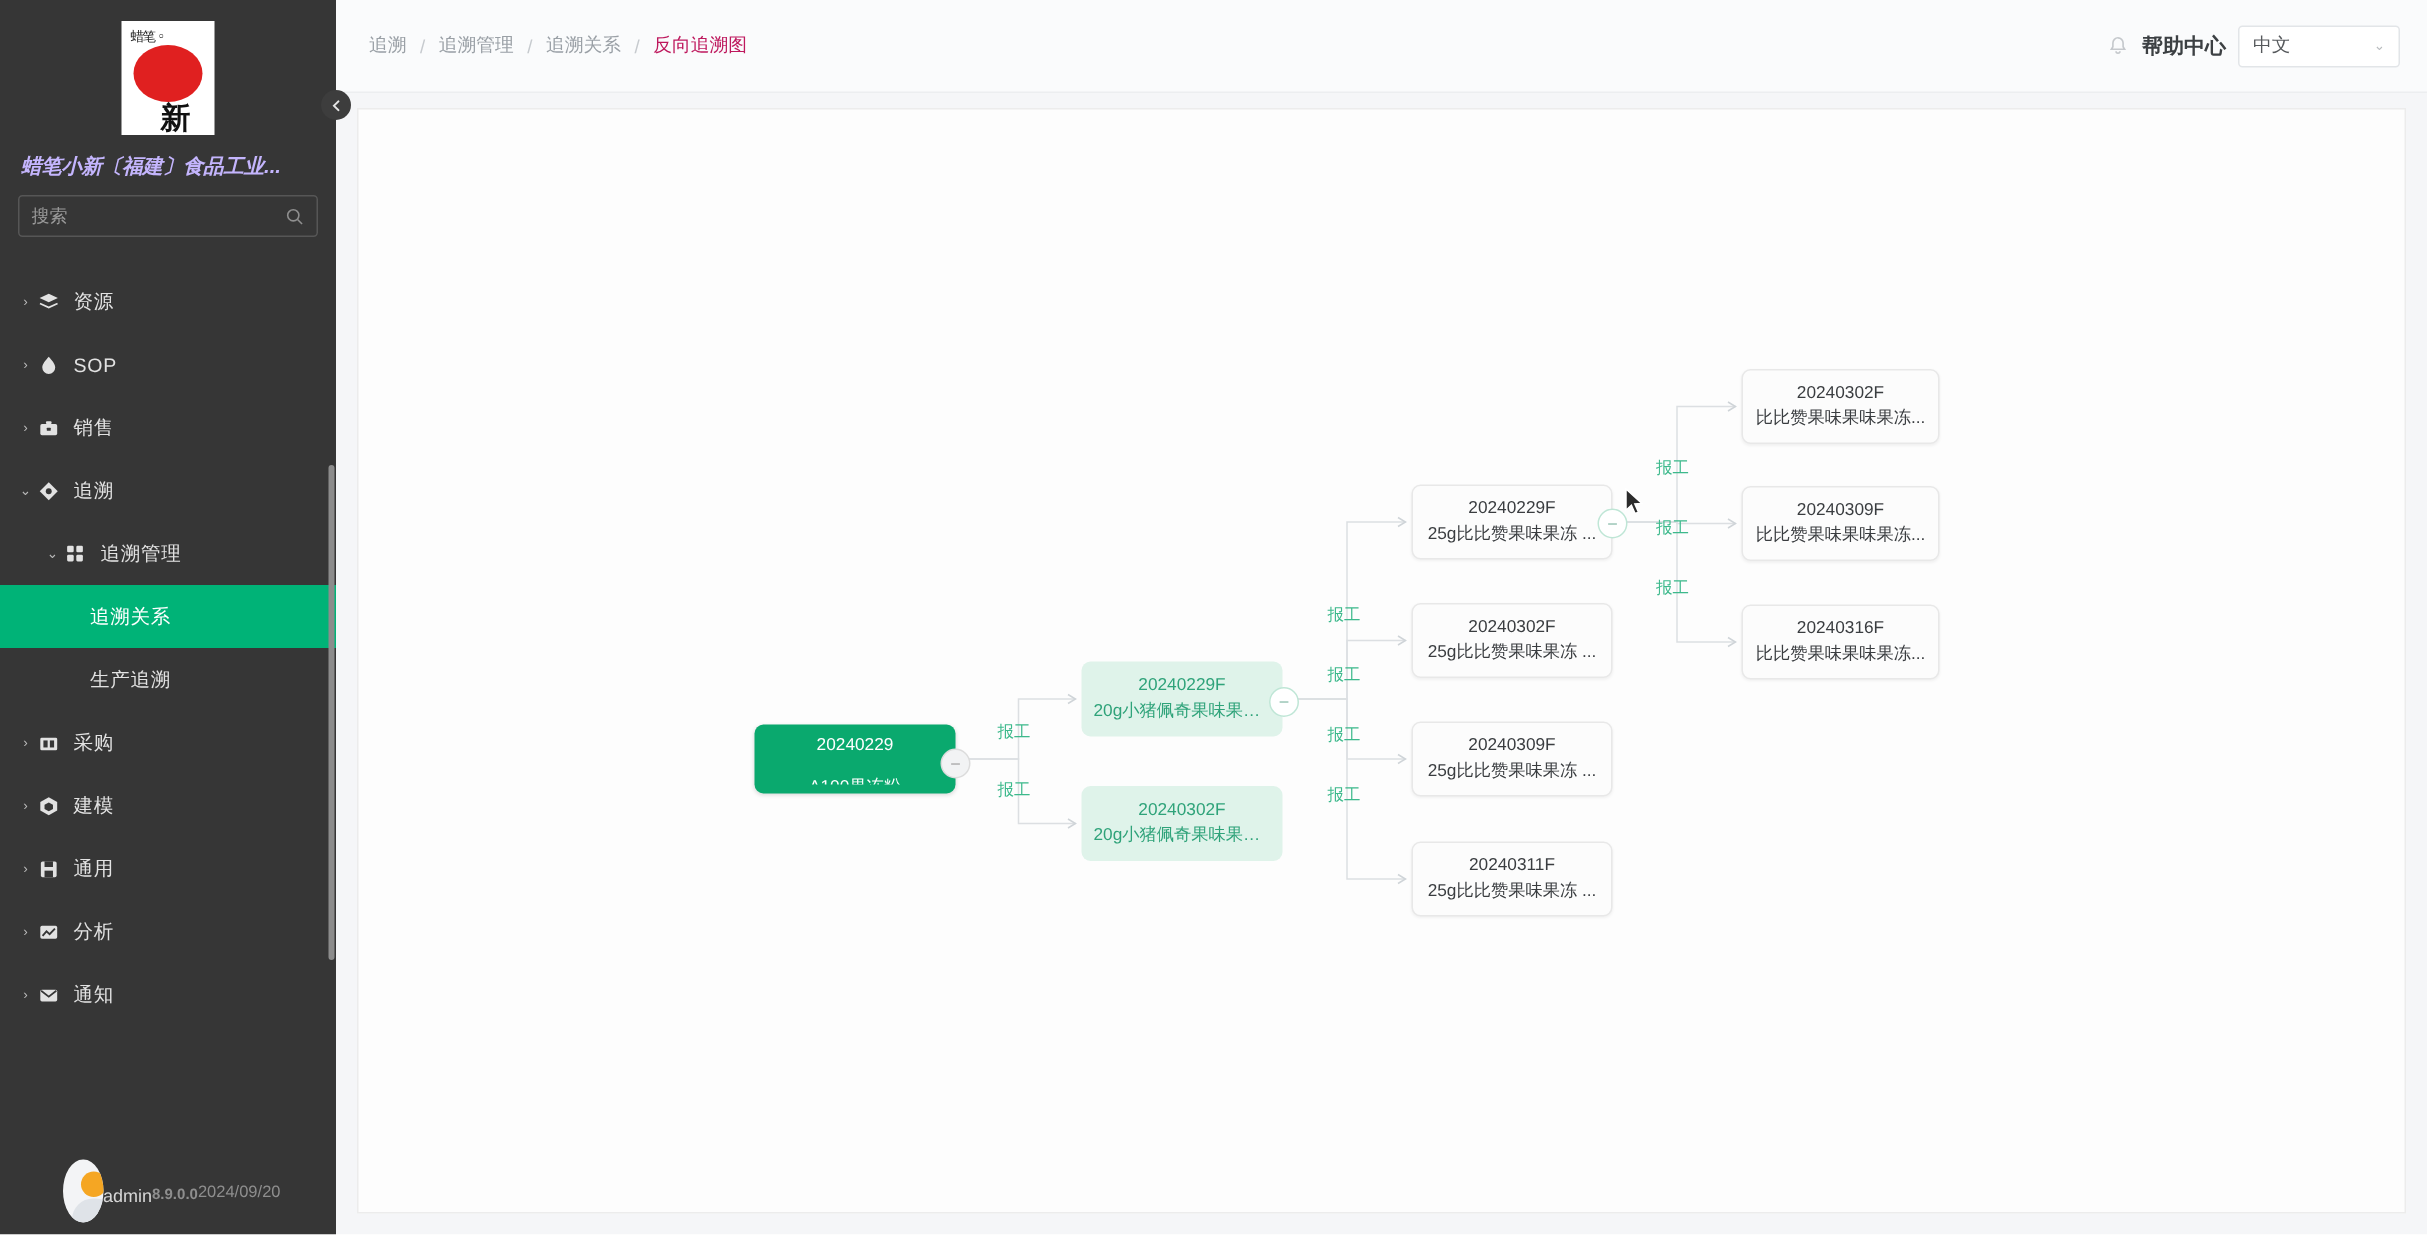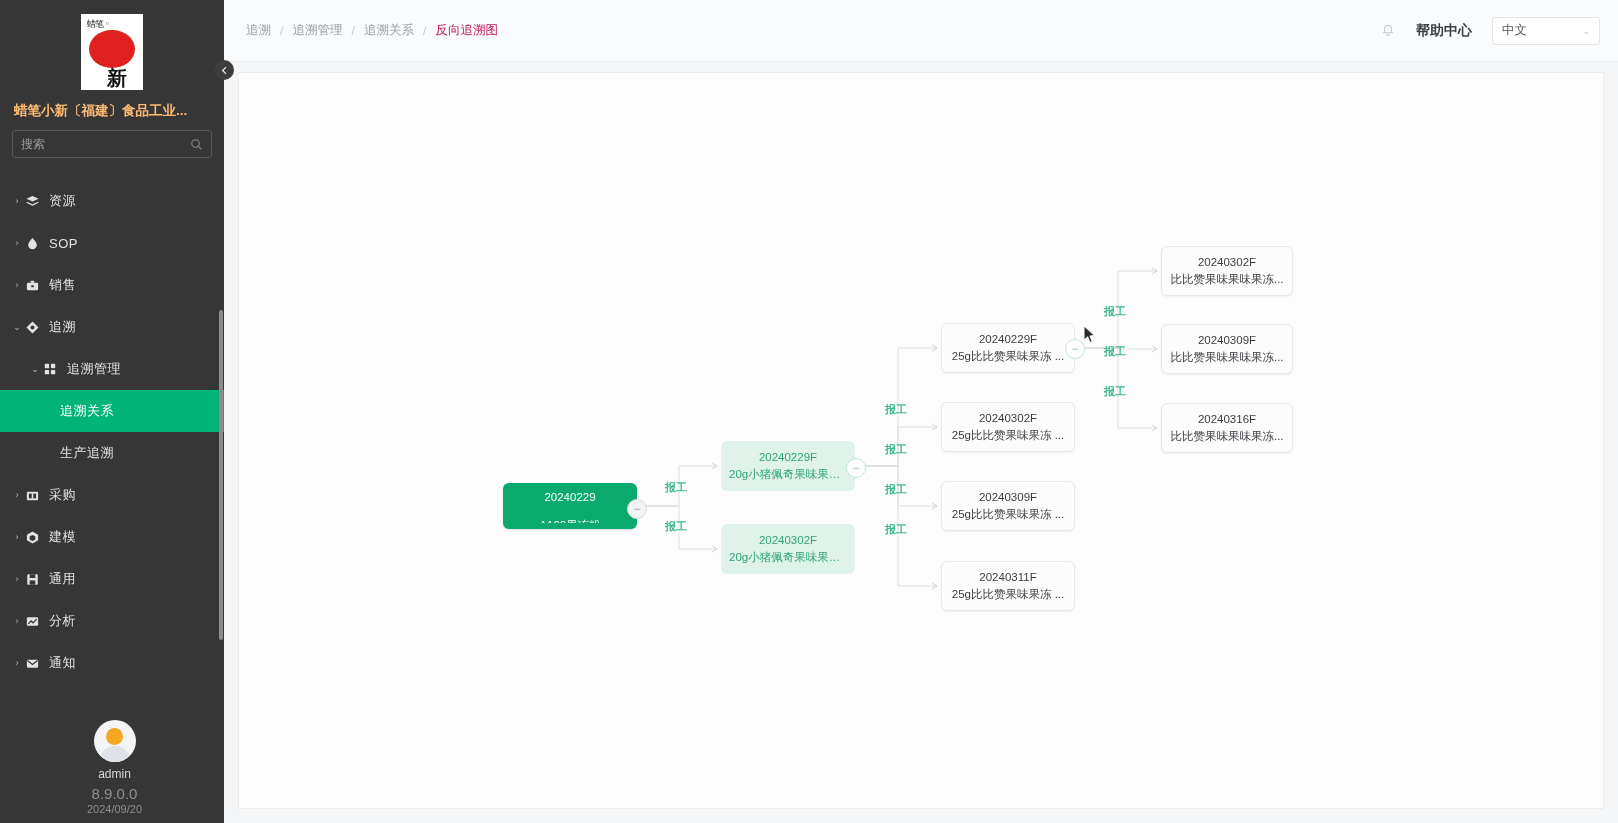--- a/index.html
+++ b/index.html
@@ -38,22 +38,22 @@
     font-size: 9px; color: #222; letter-spacing: -1px;
     font-family: "DejaVu Sans", sans-serif;
   }
   .logo-ch {
     position: absolute; bottom: 2px; left: 26px;
     font-size: 20px; color: #111; font-weight: bold;
     font-family: "DejaVu Sans", sans-serif; line-height: 1;
   }
   .org-name {
     margin-top: 12px; padding: 0 14px;
-    font-size: 13.5px; color: #fdba74; font-weight: bold;
-    text-align: left; white-space: nowrap; overflow: hidden;
+    font-size: 13.5px; color: #c4b5fd; font-weight: bold;
+    text-align: left; white-space: nowrap; overflow: hidden; font-style: italic;
   }
   .search-wrap { padding: 10px 12px 0 12px; }
   .search-box {
     height: 28px; border: 1px solid #565656; border-radius: 3px;
     display: flex; align-items: center; padding: 0 8px;
     background: transparent;
   }
   .search-box input {
     flex: 1; background: transparent; border: none; outline: none;
     color: #c9c9c9; font-size: 12px;
@@ -80,36 +80,36 @@
   .mi-label { font-size: 13px; letter-spacing: .5px; }
   .menu-item.active {
     background: #00b377; color: #fff; height: 34px;
   }
   .menu-item.leaf { height: 42px; padding-left: 60px; font-size: 13px; }
   .menu-item.active .mi-label { color: #ffffff; }
 
   
   .user-block {
     position: absolute; bottom: 8px; left: 0; width: 187px;
-    display: flex; flex-direction: column; align-items: center; padding-left: 42px;
+    display: flex; flex-direction: row; align-items: center; padding-left: 42px;
   }
   .avatar {
     width: 42px; height: 42px; border-radius: 50%;
     background: #f3f4f6; position: relative; overflow: hidden;
   }
   .avatar .head {
     position: absolute; width: 17px; height: 17px; border-radius: 50%;
     background: #f5a623; left: 12px; top: 8px;
   }
   .avatar .body {
     position: absolute; width: 30px; height: 16px; border-radius: 14px 14px 0 0;
     background: #dfe3e8; left: 6px; bottom: 0;
   }
   .user-name { font-size: 12px; color: #d6d6d6; margin-top: 5px; }
-  .user-ver { font-size: 15px; color: #8e8e8e; margin-top: 4px; }
+  .user-ver { font-size: 10px; color: #8e8e8e; margin-top: 4px; font-weight: bold; }
   .user-date { font-size: 11px; color: #8e8e8e; margin-top: 1px; }
 
   .side-scroll {
     position: absolute; right: 1px; top: 310px;
     width: 4px; height: 330px; background: #8c8c8c; border-radius: 2px;
   }
   .collapse-btn {
     position: absolute; right: -10px; top: 60px;
     width: 20px; height: 20px; border-radius: 50%;
     background: #3d3d3d; color: #e5e5e5;
@@ -121,21 +121,21 @@
   #main { flex: 1; display: flex; flex-direction: column; background: #f5f6f8; position: relative; }
   .topbar {
     height: 62px; background: #fafbfc;
     display: flex; align-items: center; justify-content: space-between;
     padding: 0 18px 0 22px; border-bottom: 1px solid #eceef0;
   }
   .breadcrumb { display: flex; align-items: center; font-size: 12.5px; color: #9aa0a6; }
   .bc-item { cursor: pointer; }
   .bc-item.last { color: #be185d; cursor: default; }
   .bc-sep { margin: 0 9px; color: #c6cace; }
-  .topbar-right { display: flex; align-items: center; gap: 20px; }
+  .topbar-right { display: flex; align-items: center; gap: 8px; }
   .bell { width: 16px; height: 16px; opacity: .55; cursor: pointer; }
   .help-link { font-size: 14px; color: #3c4043; font-weight: bold; cursor: pointer; }
   .lang-select {
     width: 108px; height: 28px; border: 1px solid #e2e5e8; border-radius: 3px;
     background: #fff; display: flex; align-items: center; justify-content: space-between;
     padding: 0 9px; font-size: 12.5px; color: #56595c; cursor: pointer;
   }
   .lang-caret { font-size: 9px; color: #b9bcbf; }
 
   .canvas-outer { flex: 1; padding: 10px 14px 14px 14px; display: flex; }
@@ -161,21 +161,21 @@
   .toggle {
     position: absolute; width: 20px; height: 20px; border-radius: 50%;
     background: #ffffff; border: 1px solid #bfe6d6;
     display: flex; align-items: center; justify-content: center;
     font-size: 12px; color: #8fbfae; cursor: pointer; z-index: 12;
   }
   .toggle.on-root { border-color: #dcdcdc; color: #a8a8a8; background: #f2f3f4; }
 
   .edge-label {
     position: absolute; font-size: 11px; color: #3db98c;
-    white-space: nowrap; pointer-events: none; font-weight: bold;
+    white-space: nowrap; pointer-events: none;
   }
   .cursor-ptr { position: absolute; width: 14px; height: 20px; z-index: 30; }
 </style>
 </head>
 <body>
 
 <div id="app">
 
   <div id="sidebar">
 

